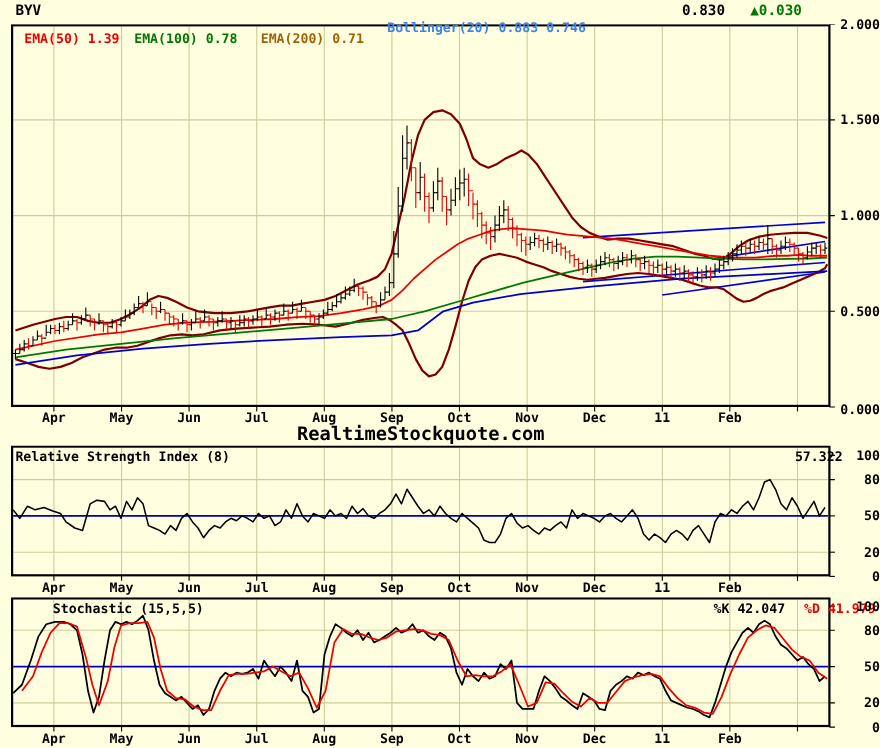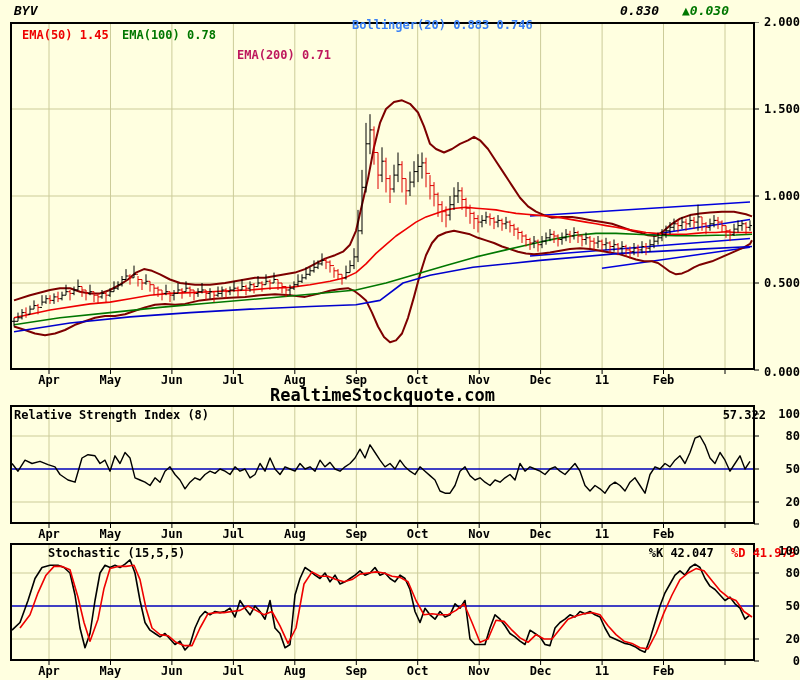--- a/index.html
+++ b/index.html
@@ -6,21 +6,21 @@
   body{
     width:800px;height:680px;position:relative;overflow:hidden;
     background:#FFFFE0;
     font-family:"DejaVu Sans Mono","Liberation Mono",monospace;
     font-size:12px;font-weight:bold;color:#000;
   }
   .panel-svg{position:absolute;left:10px;}
   .ylabel{position:absolute;left:760px;width:40px;height:14px;line-height:14px;font-weight:bold;text-align:right;}
   .month{position:absolute;width:44px;text-align:center;height:13px;line-height:13px;}
   .legend-item{position:absolute;white-space:nowrap;}
-  #header{position:absolute;top:3px;left:0;width:800px;height:18px;font-style:italic;}
+  #header{position:absolute;top:3px;left:0;width:800px;height:18px;}
   #symbol{position:absolute;left:14px;top:0;font-size:13px;}
   #last-price{position:absolute;left:620px;top:0;font-size:13px;}
   #price-change{position:absolute;left:682px;top:0;font-size:13px;text-align:center;}
   #watermark{position:absolute;left:10px;top:385px;width:745px;text-align:center;font-size:17px;}
   #rsi-title{position:absolute;left:14px;top:408px;}
   #rsi-value{position:absolute;left:28px;top:408px;width:738px;text-align:right;}
   #stoch-title{position:absolute;left:13px;top:546px;padding-left:35px;}
   #stoch-values{position:absolute;left:10px;top:546px;width:738px;text-align:right;white-space:nowrap;margin-left:48px;}
   #stoch-values span{margin-left:10px;}
 </style>
@@ -700,23 +700,23 @@
     <line x1="744" y1="30.0" x2="749" y2="30.0" stroke="#000000" stroke-width="1"></line>
     <line x1="744" y1="63.0" x2="749" y2="63.0" stroke="#000000" stroke-width="1"></line>
     <line x1="744" y1="96.0" x2="749" y2="96.0" stroke="#000000" stroke-width="1"></line>
     <line x1="744" y1="118.0" x2="749" y2="118.0" stroke="#000000" stroke-width="1"></line>
     <polyline points="2,87.2 10,79.5 18,57.5 25,35.5 32,24.5 40,22.3 48,22.3 54,24.5 60,30.0 65,52.0 70,85.0 75,104.8 80,90.5 85,57.5 90,30.0 95,22.3 100,24.5 105,22.3 110,24.5 115,21.2 120,16.8 125,30.0 130,57.5 135,79.5 140,87.2 145,90.5 150,93.8 155,90.5 160,96.0 165,101.5 170,98.2 175,107.0 180,101.5 185,85.0 190,74.0 195,68.5 200,71.8 205,68.5 210,69.6 215,68.5 220,65.2 225,74.0 230,57.5 235,65.2 240,71.8 245,63.0 250,68.5 255,76.2 260,57.5 265,85.0 270,90.5 275,104.8 280,101.5 285,52.0 290,35.5 295,24.5 300,27.8 305,32.2 310,35.5 315,30.0 320,38.8 325,32.2 330,41.0 335,38.8 340,35.5 345,32.2 350,27.8 355,32.2 360,30.0 365,24.5 370,32.2 375,30.0 380,35.5 385,38.8 390,32.2 395,35.5 400,46.5 405,68.5 410,79.5 415,65.2 420,71.8 425,76.2 430,68.5 435,74.0 440,71.8 445,60.8 450,65.2 455,57.5 460,96.0 465,101.5 470,101.5 475,101.5 480,85.0 485,71.8 490,76.2 495,82.8 500,90.5 505,93.8 510,98.2 515,101.5 520,87.2 525,90.5 530,93.8 535,101.5 540,102.6 545,85.0 550,79.5 555,76.2 560,71.8 565,74.0 570,68.5 575,70.7 580,68.5 585,71.8 590,74.0 595,85.0 600,93.8 605,96.0 610,98.2 615,100.4 620,101.5 625,103.7 630,107.0 635,109.2 640,96.0 645,79.5 650,63.0 655,49.8 660,41.0 665,32.2 670,27.8 675,32.2 680,24.5 685,21.2 690,24.5 695,35.5 700,43.2 705,46.5 710,52.0 715,57.5 720,54.2 725,60.8 730,65.2 735,76.2 740,71.8" fill="none" stroke="#000000" stroke-width="1.6" stroke-linejoin="round"></polyline>
     <polyline points="10,85.0 20,71.8 28,49.8 36,32.2 44,23.4 52,23.4 60,26.7 68,54.2 74,79.5 80,98.2 88,76.2 94,45.4 100,25.6 108,23.4 116,23.4 124,22.3 130,36.6 136,65.2 142,85.0 150,91.6 158,92.7 166,99.3 174,102.6 182,102.6 190,85.0 198,70.7 206,69.6 214,69.6 222,68.5 230,67.4 238,63.0 246,67.4 254,71.8 262,68.5 270,82.8 278,100.4 286,85.0 294,41.0 302,28.9 310,33.3 318,33.3 326,36.6 334,38.8 342,36.6 350,31.1 358,30.0 366,28.9 374,30.0 382,33.3 390,34.4 398,38.8 406,57.5 414,71.8 422,70.7 430,71.8 438,71.8 446,67.4 454,60.8 462,79.5 470,99.3 478,96.0 486,77.3 494,78.4 502,87.2 510,94.9 518,99.3 526,91.6 534,96.0 542,96.0 550,86.1 558,76.2 566,72.9 574,70.7 582,69.6 590,71.8 598,82.8 606,91.6 614,98.2 622,100.4 630,104.8 638,105.9 646,90.5 654,69.6 662,52.0 670,36.6 678,30.0 686,25.6 694,27.8 702,37.7 710,47.6 718,54.2 726,57.5 734,68.5 742,74.0" fill="none" stroke="#EE0000" stroke-width="1.6" stroke-linejoin="round"></polyline>
     <rect x="1" y="1" width="743" height="116" fill="none" stroke="#000000" stroke-width="2"></rect>
   </svg>
 
 <div id="legend-row">
-  <span class="legend-item" id="lg0" style="left: 22px; top: 28px; color: rgb(238, 0, 0);">EMA(50) 1.45</span>
+  <span class="legend-item" id="lg0" style="left: 22px; top: 28px; color: rgb(238, 0, 0);">EMA(50) 1.39</span>
   <span class="legend-item" id="lg1" style="left: 122px; top: 28px; color: rgb(0, 119, 0);">EMA(100) 0.78</span>
-  <span class="legend-item" id="lg2" style="left: 237px; top: 28px; color: #be185d; margin-top: 20px;">EMA(200) 0.71</span>
+  <span class="legend-item" id="lg2" style="left: 237px; top: 28px; color: #a16207;">EMA(200) 0.71</span>
   <span class="legend-item" id="lg3" style="left: 352px; top: 18px; color: #3b82f6;">Bollinger(20) 0.883 0.746</span>
 </div>
 
 <div id="watermark">RealtimeStockquote.com</div>
 
 <div id="rsi-title">Relative Strength Index (8)</div>
 <div id="rsi-value">57.322</div>
 
 <div id="stoch-title">Stochastic (15,5,5)</div>
 <div id="stoch-values">

